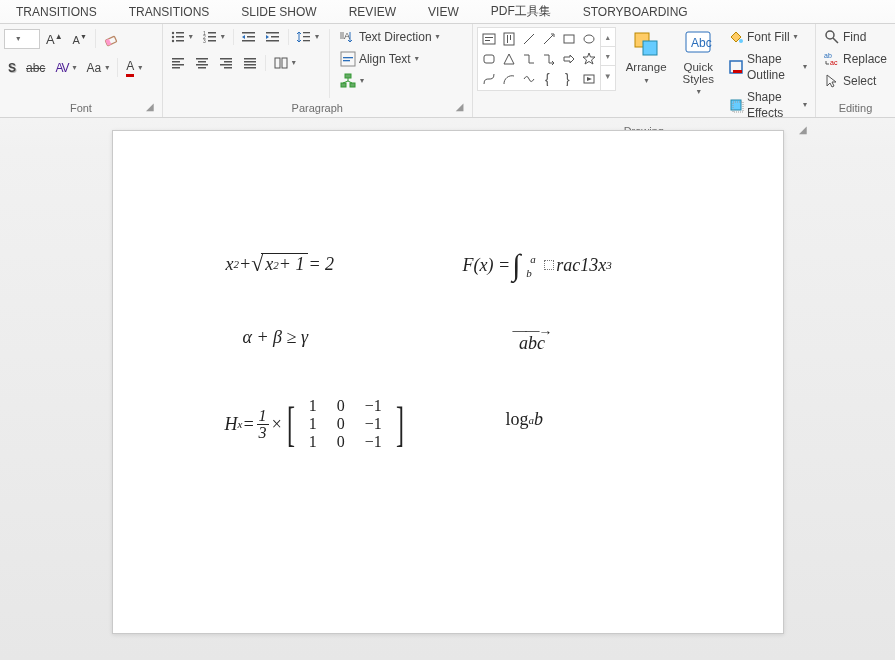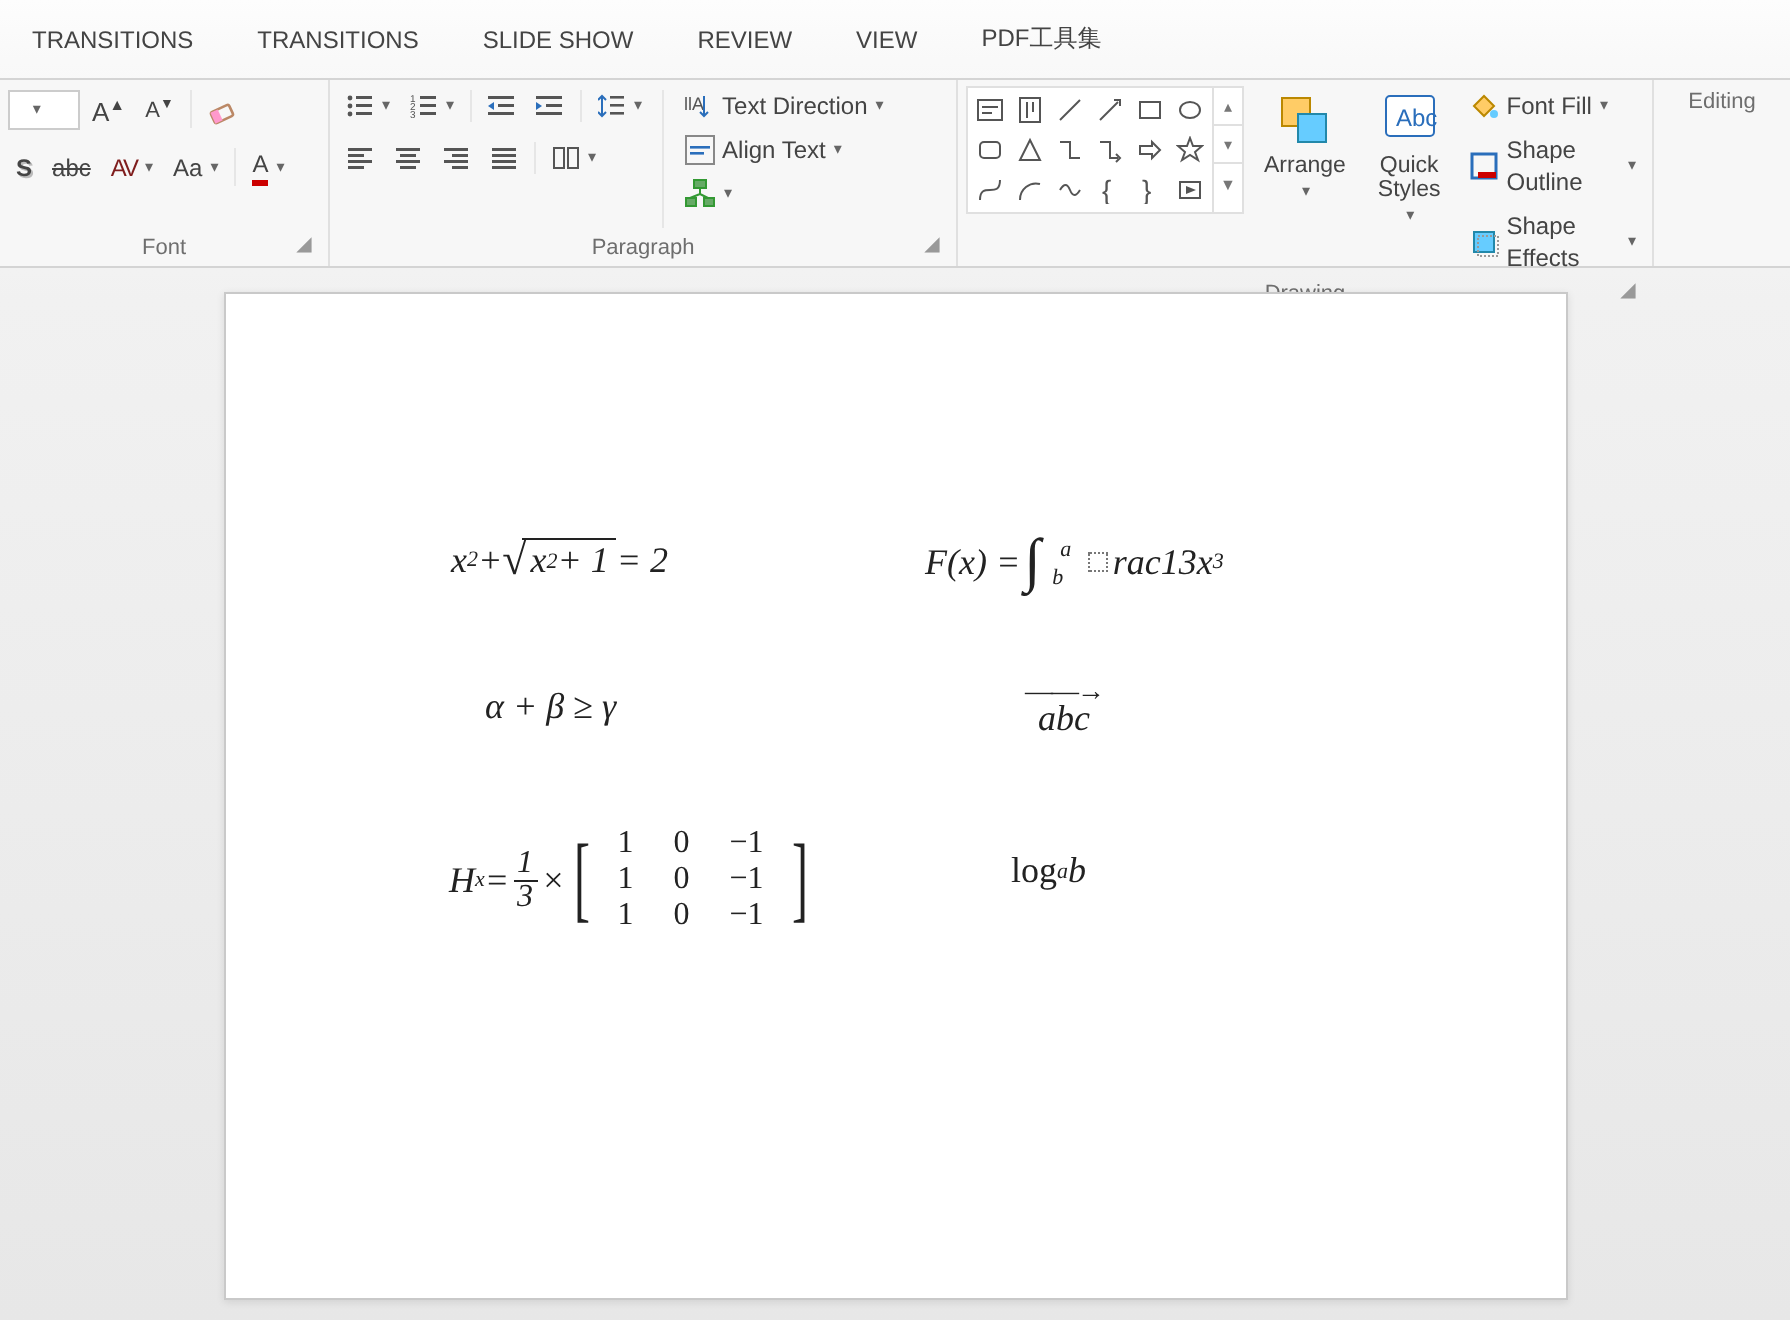--- a/index.html
+++ b/index.html
@@ -9,21 +9,21 @@
     background: linear-gradient(to bottom, #fdfdfd 0, #f9f9f9 30px, #f1f1f1 150px, #e7e7e7 100%);
     width: 895px;
     height: 660px;
     overflow: hidden;
     color: #444;
   }
   
   .menubar {
     display: flex;
     gap: 0;
-    height: 40px;
+    height: 24px;
     align-items: center;
     border-bottom: 1px solid #d4d4d4;
     font-size: 12px;
     color: #444;
     text-align: center;
   }
   .menubar .tab {
     padding: 4px 16px;
     cursor: pointer;
   }
@@ -184,20 +184,21 @@
 </head>
 <body>
 
 <div class="menubar">
   <div class="tab">TRANSITIONS</div>
   <div class="tab">TRANSITIONS</div>
   <div class="tab">SLIDE SHOW</div>
   <div class="tab">REVIEW</div>
   <div class="tab">VIEW</div>
   <div class="tab">PDF工具集</div>
+  <div class="tab">STORYBOARDING</div>
 </div>
 
 <div class="ribbon">
 
   <div class="group" style="width:165px">
     <div class="group-body">
       <div class="col" style="gap:6px">
         <div class="row">
           <div class="btn" style="border:1px solid #ccc;background:#fff;padding:1px 4px;width:36px">&nbsp;<span class="drop">▾</span></div>
           <div class="btn">
@@ -215,21 +216,21 @@
           </div>
         </div>
         <div class="row">
           <div class="btn">
               <span style="font-weight:bold;text-shadow:1px 1px 0 #bbb">S</span>
             </div>
           <div class="btn">
               <span style="text-decoration:line-through">abc</span>
             </div>
           <div class="btn">
-              <span style="letter-spacing:-1px;color:#7f1d1d">AV</span>
+              <span style="letter-spacing:-1px;color:#4c1d95">AV</span>
               <span class="drop">▾</span>
             </div>
           <div class="btn">Aa<span class="drop">▾</span></div>
           <div class="sep"></div>
           <div class="btn">
               <span style="border-bottom:3px solid #c00;padding-bottom:0">A</span>
               <span class="drop">▾</span>
             </div>
         </div>
       </div>
@@ -524,20 +525,45 @@
         </div>
       </div>
     </div>
     <div class="group-label">
       <span>Drawing</span>
       <span class="launcher">◢</span>
     </div>
   </div>
 
   <div class="group" style="flex:1;border-right:none">
+    <div class="group-body">
+      <div class="col" style="gap:2px">
+        <div class="btn">
+          <svg width="16" height="16">
+              <circle cx="6" cy="6" r="4" fill="none" stroke="#555" stroke-width="1.5"></circle>
+              <line x1="9" y1="9" x2="14" y2="14" stroke="#555" stroke-width="1.5"></line>
+            </svg>
+          <span>Find</span>
+        </div>
+        <div class="btn">
+          <svg width="16" height="16">
+              <text x="0" y="7" font-size="7" fill="#2a6ebb">ab</text>
+              <text x="6" y="14" font-size="7" fill="#c00">ac</text>
+              <path d="M2 10 L2 13 L5 13" fill="none" stroke="#555"></path>
+            </svg>
+          <span>Replace</span>
+        </div>
+        <div class="btn">
+          <svg width="16" height="16">
+              <path d="M3 2 L3 13 L6 10 L8 14 L10 13 L8 9 L12 9 Z" fill="none" stroke="#555"></path>
+            </svg>
+          <span>Select</span>
+        </div>
+      </div>
+    </div>
     <div class="group-label">
       <span>Editing</span>
     </div>
   </div>
 </div>
 
 <div class="slidewrap">
   <div class="slide">
 
     <div class="eq" style="left:113px;top:122px">

